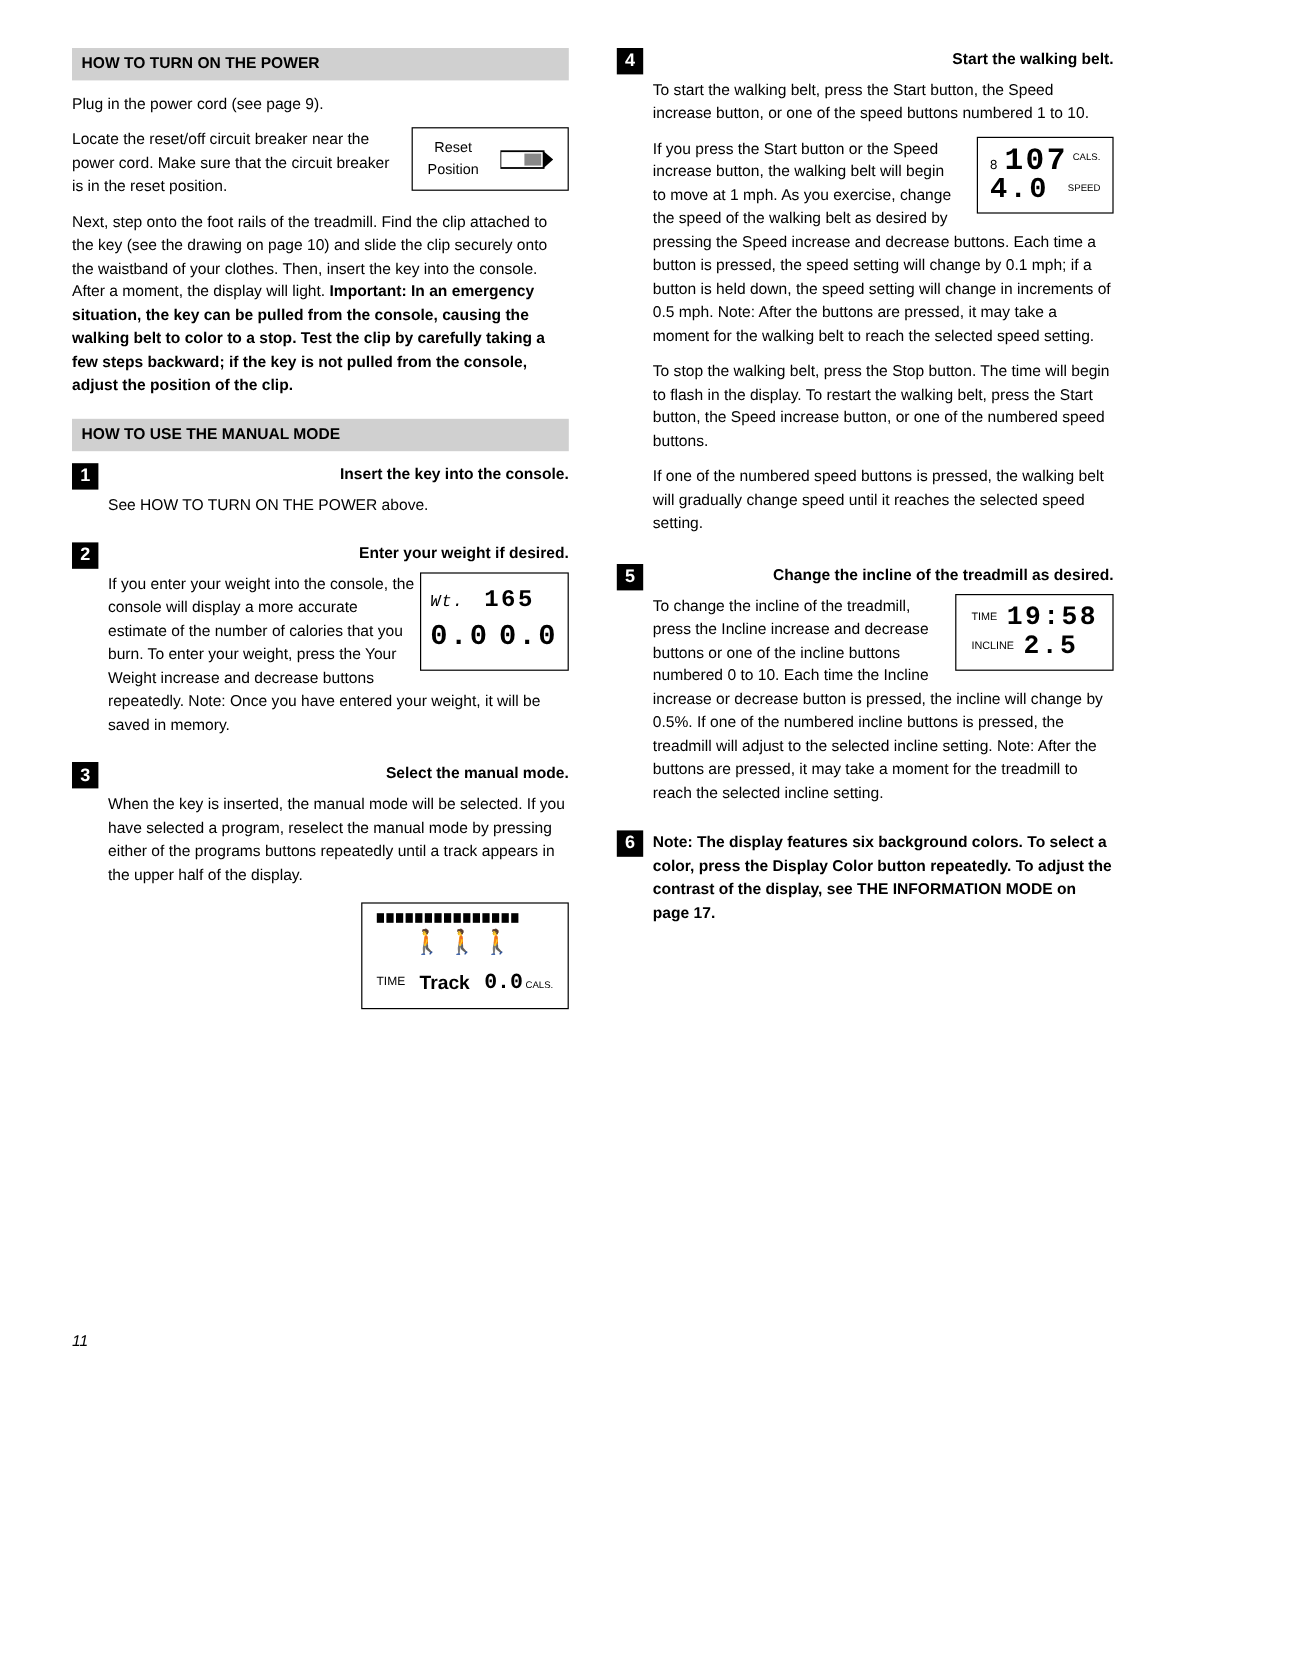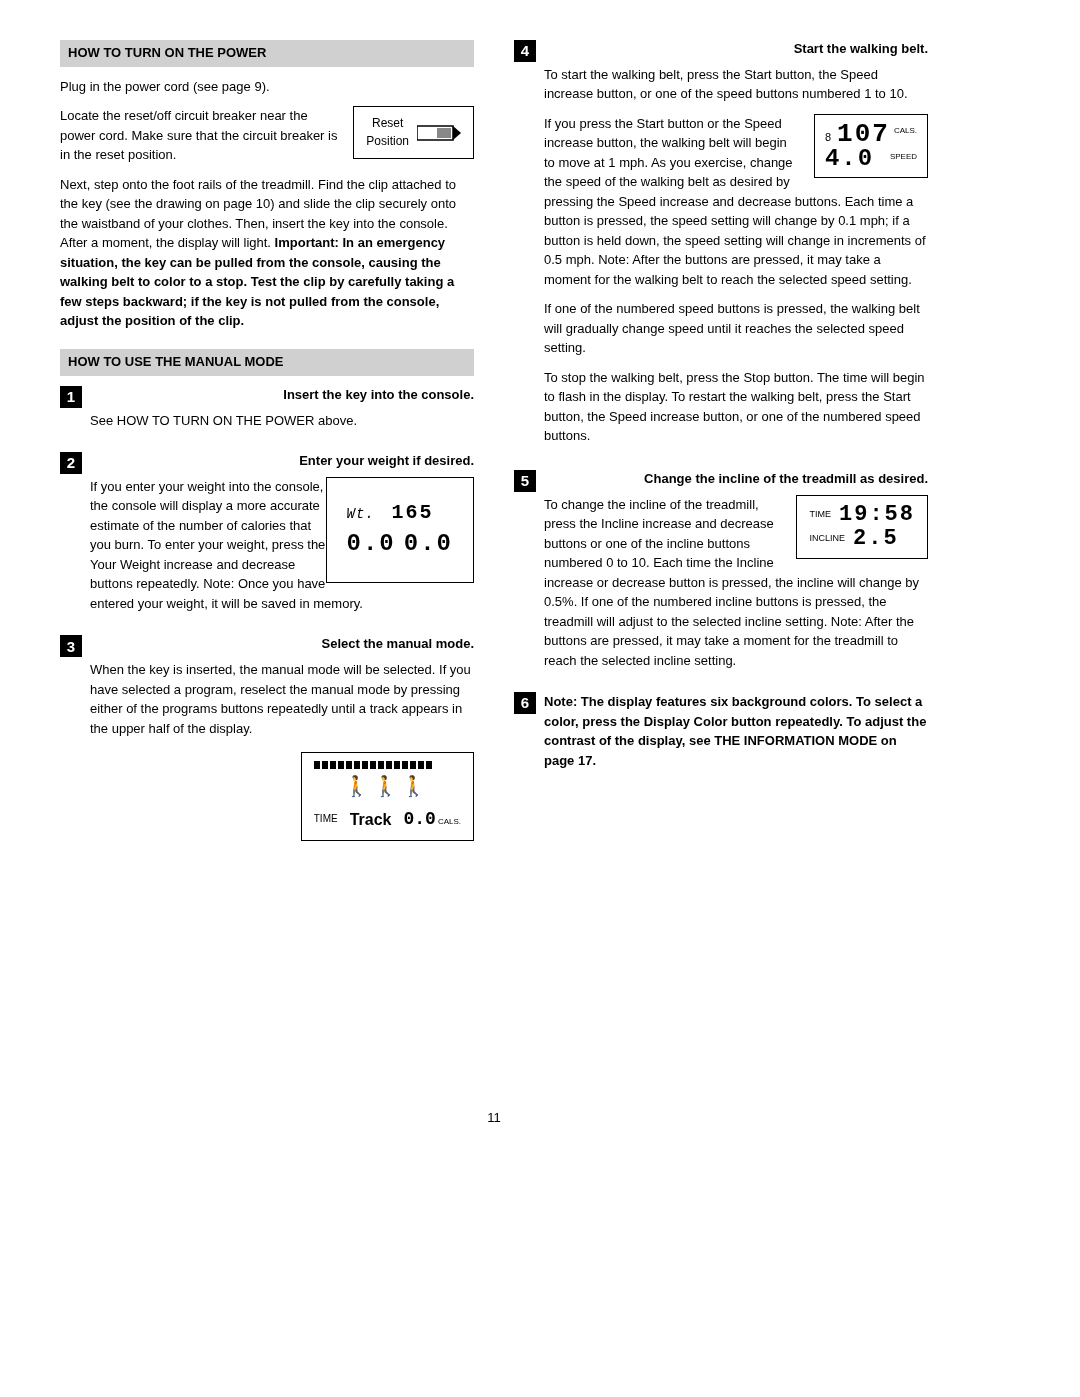--- a/index.html
+++ b/index.html
@@ -67,21 +67,21 @@
       margin-bottom: 6px;
       text-align: right;
     }
 
     
     .reset-diagram {
       border: 1.5px solid #000;
       padding: 8px 12px;
       display: inline-flex;
       align-items: center;
-      gap: 8px;
+      gap: 18px;
       float: right;
       margin-left: 12px;
       margin-bottom: 4px;
     }
     .reset-text {
       font-size: 12px;
       text-align: center;
     }
 
     
@@ -93,21 +93,21 @@
     }
     .lcd-display-1 {
       float: right;
       margin-left: 14px;
       margin-bottom: 8px;
     }
 
     
     .weight-display {
       border: 1.5px solid #000;
-      padding: 20px;
+      padding: 8px;
       float: right;
       margin-left: 0;
       margin-bottom: 8px;
       font-family: 'Courier New', monospace;
     }
     .weight-top {
       font-size: 13px;
       letter-spacing: 1px;
     }
     .weight-bottom {
@@ -173,24 +173,25 @@
       margin-bottom: 18px;
     }
 
     
     .manual-mode-section {
       margin-top: 10px;
     }
 
     
     .page-number {
-      text-align: center;
+      text-align: left;
       margin-top: 46px;
       font-size: 13px;
       grid-column: 1 / 3;
+      font-style: italic;
     }
 
     
     .right-col .step:first-child {
       margin-top: 0;
     }
 
     .step4-top { margin-bottom: 14px; }
   </style>
 </head>
@@ -322,22 +323,22 @@
               <span style="font-size:8px; font-family:Arial; display:flex; flex-direction:column; justify-content:flex-end; align-self:flex-start; margin-top:4px;">CALS.</span>
             </div>
             <div style="display:flex; align-items:baseline; justify-content:space-between; gap:4px;">
               <span style="font-size:24px; font-weight:bold; font-family:'Courier New',monospace; letter-spacing:2px; line-height:1;">4.0</span>
               <span style="font-size:8px; font-family:Arial; display:flex; flex-direction:column; justify-content:flex-end; align-self:flex-start; margin-top:4px;">SPEED</span>
             </div>
           </div>
           <p>If you press the Start button or the Speed increase button, the walking belt will begin to move at 1 mph. As you exercise, change the speed of the walking belt as desired by pressing the Speed increase and decrease buttons. Each time a button is pressed, the speed setting will change by 0.1 mph; if a button is held down, the speed setting will change in increments of 0.5 mph. Note: After the buttons are pressed, it may take a moment for the walking belt to reach the selected speed setting.</p>
         </div>
 
+        <p>To stop the walking belt, press the Stop button. The time will begin to flash in the display. To restart the walking belt, press the Start button, the Speed increase button, or one of the numbered speed buttons.</p>
         <p>If one of the numbered speed buttons is pressed, the walking belt will gradually change speed until it reaches the selected speed setting.</p>
-        <p>To stop the walking belt, press the Stop button. The time will begin to flash in the display. To restart the walking belt, press the Start button, the Speed increase button, or one of the numbered speed buttons.</p>
       </div>
     </div>
 
     <div class="step">
       <div class="step-number">5</div>
       <div class="step-content">
         <div class="step-title">Change the incline of the treadmill as desired.</div>
         <div class="clearfix">
 
           <div class="incline-display">

